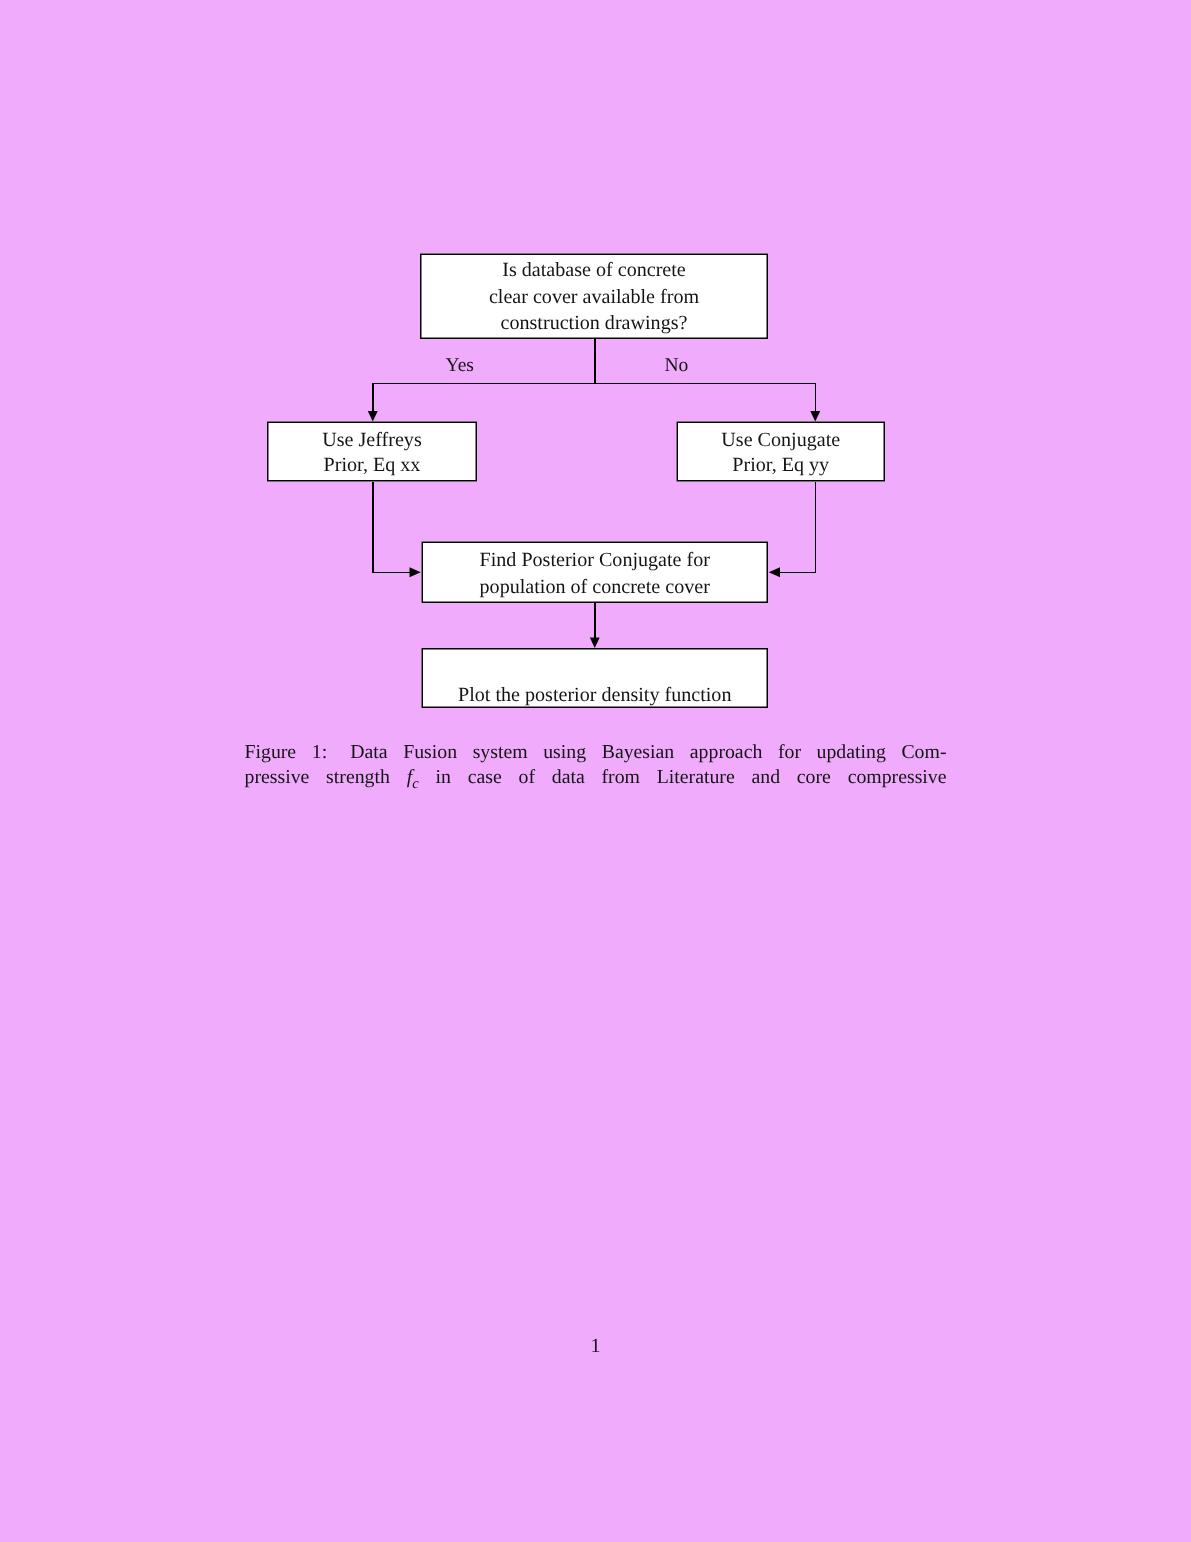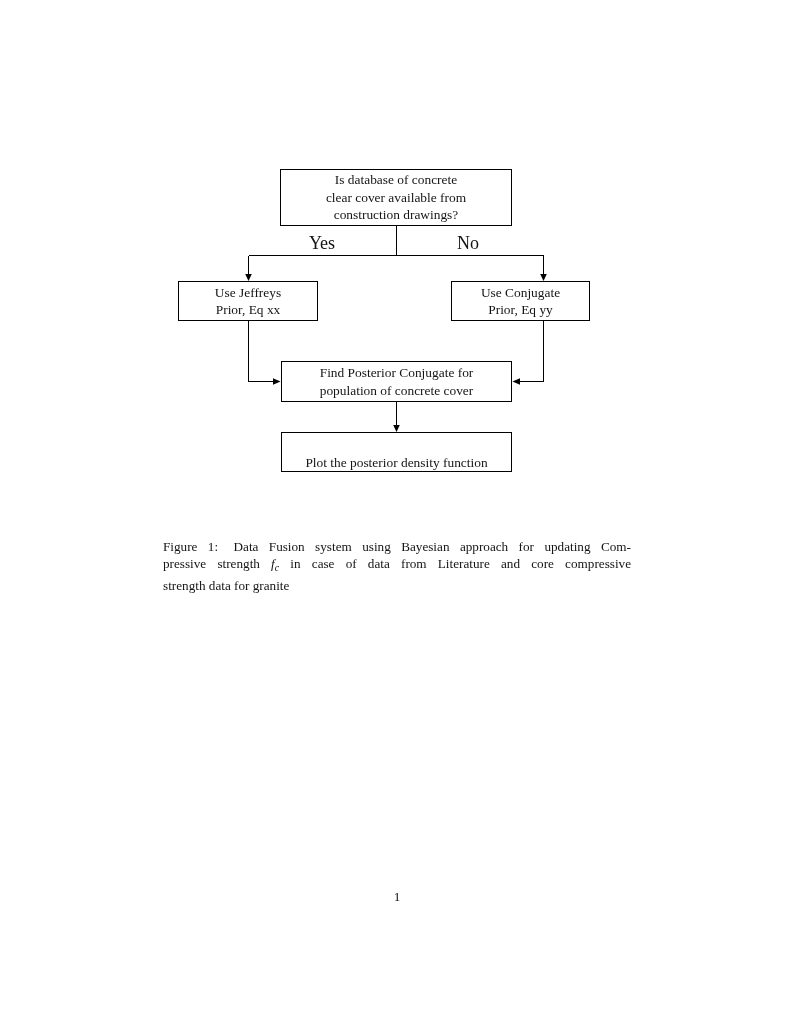--- a/index.html
+++ b/index.html
@@ -1,20 +1,20 @@
 <!DOCTYPE html>
 <html><head>
 <meta charset="utf-8">
 <style>
   html, body { margin: 0; padding: 0; background: #e8e8e8; }
   .page {
     position: relative;
     width: 794px;
     height: 1028px;
-    background: #ffffff;
+    background: #f0abfc;
     font-family: "Liberation Serif", "DejaVu Serif", serif;
     color: #141414;
     overflow: hidden;
     margin: 0 auto;
   }
   .diagram { position: absolute; left: 0; top: 0; width: 794px; height: 500px; }
   .connectors { position: absolute; left: 0; top: 0; }
   .node {
     position: absolute;
     box-sizing: border-box;
@@ -28,35 +28,33 @@
     font-size: 13.4px;
     line-height: 17.4px;
   }
   #n-question  { left: 280px; top: 169px; width: 232px; height: 57px; }
   #n-jeffreys  { left: 178px; top: 281px; width: 140px; height: 40px; }
   #n-conjugate { left: 451px; top: 281px; width: 139px; height: 40px; }
   #n-posterior { left: 281px; top: 361px; width: 231px; height: 41px; }
   #n-plot      { left: 281px; top: 432px; width: 231px; height: 40px; justify-content: flex-end; }
   .edge-label {
     position: absolute;
-    font-size: 18px;
+    font-size: 13px;
     line-height: 16px;
     width: 50px;
-    text-align: center;
   }
   #lbl-yes { left: 297px; top: 235px; }
   #lbl-no  { left: 443px; top: 235px; }
   .caption {
     position: absolute;
     left: 163px;
     top: 492px;
     width: 468px;
     font-size: 13.2px;
     line-height: 17.3px;
-    margin-top: 46px;
   }
   .cap-line.justify { text-align: justify; text-align-last: justify; }
   .fig-label { margin-right: 5px; }
   .math-var { font-style: italic; }
   .math-sub { font-style: italic; font-size: 9.8px; vertical-align: -3px; }
   .page-number {
     position: absolute;
     left: 0; right: 0;
     top: 889px;
     text-align: center;
@@ -119,20 +117,17 @@
   <div class="caption">
     <div class="cap-line justify">
       <span class="fig-label">Figure 1:</span>
       <span>Data Fusion system using Bayesian approach for updating Com-</span>
     </div>
     <div class="cap-line justify">
       <span>pressive strength</span>
       <span><span class="math-var">f</span><span class="math-sub">c</span></span>
       <span>in case of data from Literature and core compressive</span>
     </div>
-    <div class="cap-line">
-      <span>strength data for granite</span>
-    </div>
   </div>
 
   <div class="page-number">1</div>
 
 </div>
 
 </body></html>

